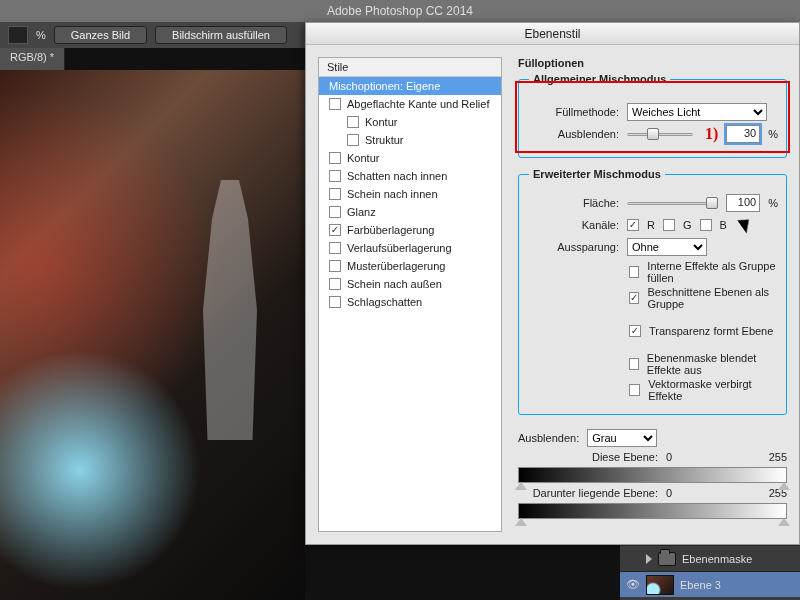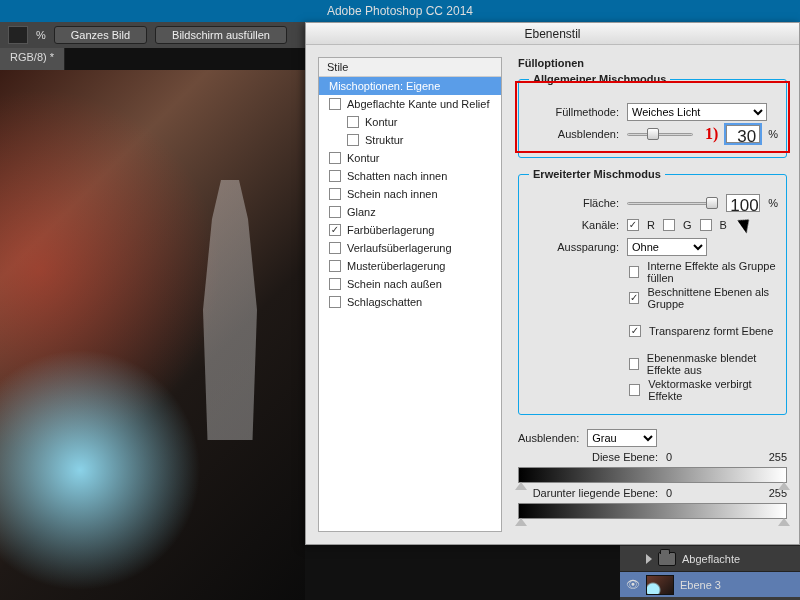--- a/index.html
+++ b/index.html
@@ -1,19 +1,19 @@
 <!DOCTYPE html>
 <html><head>
   <meta charset="utf-8">
   <style>
     * { box-sizing: border-box; margin:0; padding:0; font-family: "Lucida Grande","Helvetica Neue",Arial,sans-serif; }
     body { width:800px; height:600px; overflow:hidden; background:#111; position:relative; font-size:11px; color:#222; }
 
     
-    .app-bar { position:absolute; left:0; right:0; top:0; height:22px; background:#0369a1; color:#ddd; display:flex; align-items:center; justify-content:center; font-size:12px;}
+    .app-bar { position:absolute; left:0; right:0; top:0; height:22px; background:#737373; color:#ddd; display:flex; align-items:center; justify-content:center; font-size:12px;}
     .option-bar{ position:absolute; left:0; right:0; top:22px; height:26px; background:#444; display:flex; align-items:center; gap:8px; padding:0 8px;}
     .opt-btn{ background:#555; color:#eee; border:1px solid #222; border-radius:3px; padding:2px 16px; font-size:11px;}
     .pct-box{ background:#222; color:#ccc; border:1px solid #555; width:20px; height:18px; display:inline-block; text-align:right; padding:1px 2px; font-size:10px;}
     .doc-tab{ position:absolute; left:0; top:48px; height:22px; background:#505050; color:#ddd; padding:3px 10px; font-size:11px; border-right:1px solid #222; }
 
     
     .canvas {
       position:absolute; left:0; top:70px; width:305px; height:530px;
       background:
         radial-gradient(circle at 80px 400px, rgba(150,230,255,0.9) 0px, rgba(150,230,255,0.0) 120px),
@@ -43,21 +43,21 @@
     .rightcol { flex:1 1 auto; }
     .group-title { font-weight:bold; margin-bottom:4px; font-size:11px; }
     fieldset.grp { border:1px solid #0ea5e9; border-radius:3px; padding:10px 8px 10px 10px; margin-bottom:10px; position:relative;}
     fieldset.grp legend{ font-size:11px; font-weight:bold; padding:0 4px; }
     .formrow { display:flex; align-items:center; gap:8px; margin:4px 0; }
     .formrow .lbl { width:90px; text-align:right; }
     select.sel { border:1px solid #8a8a8a; background:#fff; font-size:11px; height:18px; }
     .slider { position:relative; flex:1 1 auto; height:14px; }
     .track{ position:absolute; top:6px; left:0; right:0; height:3px; background:linear-gradient(#bbb,#eee); border:1px solid #9a9a9a; border-radius:2px;}
     .knob{ position:absolute; top:1px; width:12px; height:12px; background:linear-gradient(#fefefe,#cfcfcf); border:1px solid #777; border-radius:2px; }
-    .numbox { width:34px; height:18px; border:1px solid #888; background:#fff; text-align:right; padding:1px 3px; font-size:17px;}
+    .numbox { width:34px; height:18px; border:1px solid #888; background:#fff; text-align:right; padding:1px 3px; font-size:11px;}
     .numbox.focus{ outline:2px solid #5a9de8; }
     .annot{ position:absolute; border:2px solid #d00; }
     .annot-label { position:absolute; color:#d00; font-size:16px; font-weight:bold; font-family:"Times New Roman",serif;}
     .gradslider { position:relative; height:16px; border:1px solid #888; background:linear-gradient(90deg,#000,#fff); flex:1 1 auto;}
     .tri{ position:absolute; bottom:-8px; width:0;height:0;border-left:6px solid transparent;border-right:6px solid transparent;border-bottom:8px solid #bbb;}
     .cursor-arrow{ position:absolute; width:14px; height:18px; pointer-events:none; }
     .cursor-arrow::before{ content:""; position:absolute; left:0; top:0; border-left:10px solid #000; border-top:6px solid transparent; border-bottom:10px solid transparent; transform:rotate(-35deg); filter:drop-shadow(0 0 1px #fff);}
 
     
     .layers{ position:absolute; right:0; bottom:0; width:180px; height:55px; background:#3b3b3b; color:#ddd; font-size:11px; }
@@ -257,20 +257,20 @@
         </div>
     </div>
   </div>
 </div>
 
 <div class="layers">
   <div class="layerrow">
     <span class="eye"></span>
     <span class="tri-toggle"></span>
     <span class="foldericon"></span>
-    <span>Abgeflachte</span>
+    <span>Ebenenmaske</span>
   </div>
   <div class="layerrow sel-layer">
     <span class="eye">👁</span>
     <span class="thumb"></span>
     <span>Ebene 3</span>
   </div>
 </div>
 
 </body></html>

